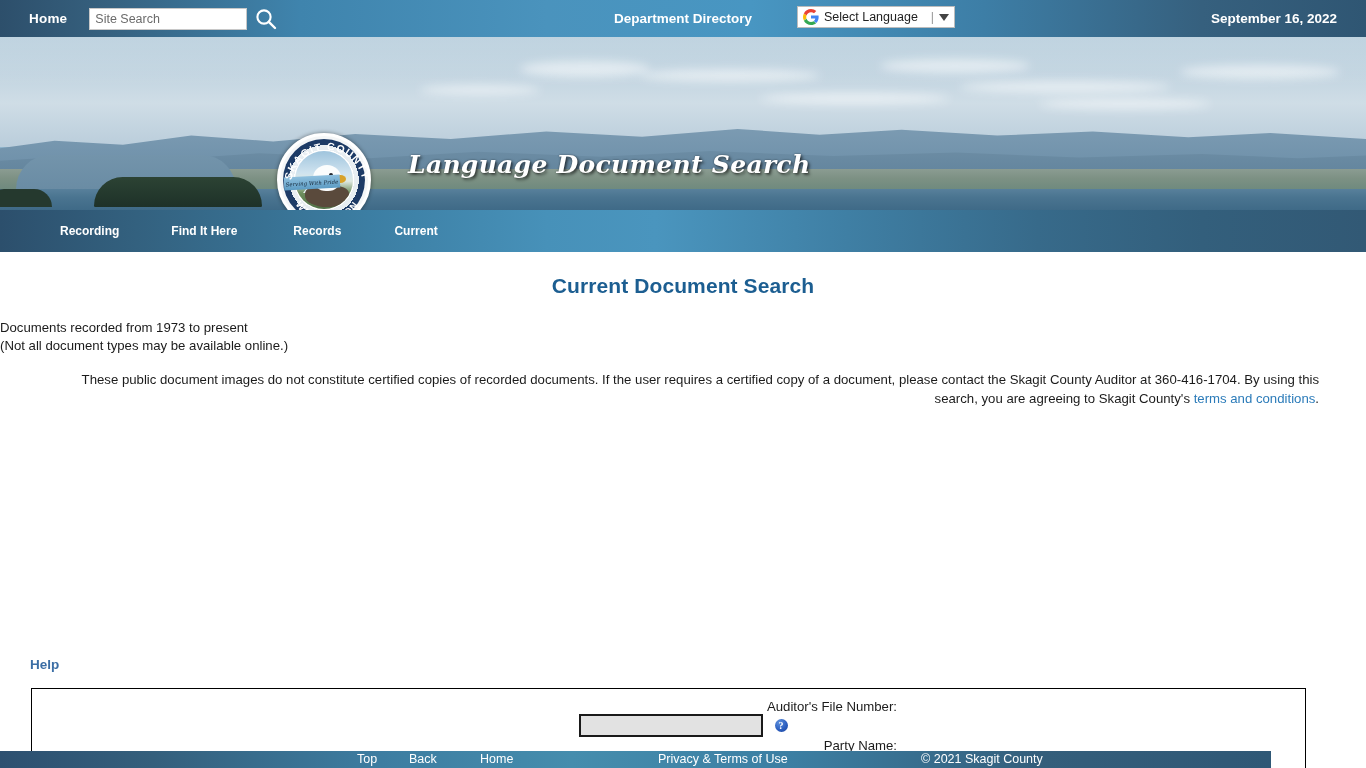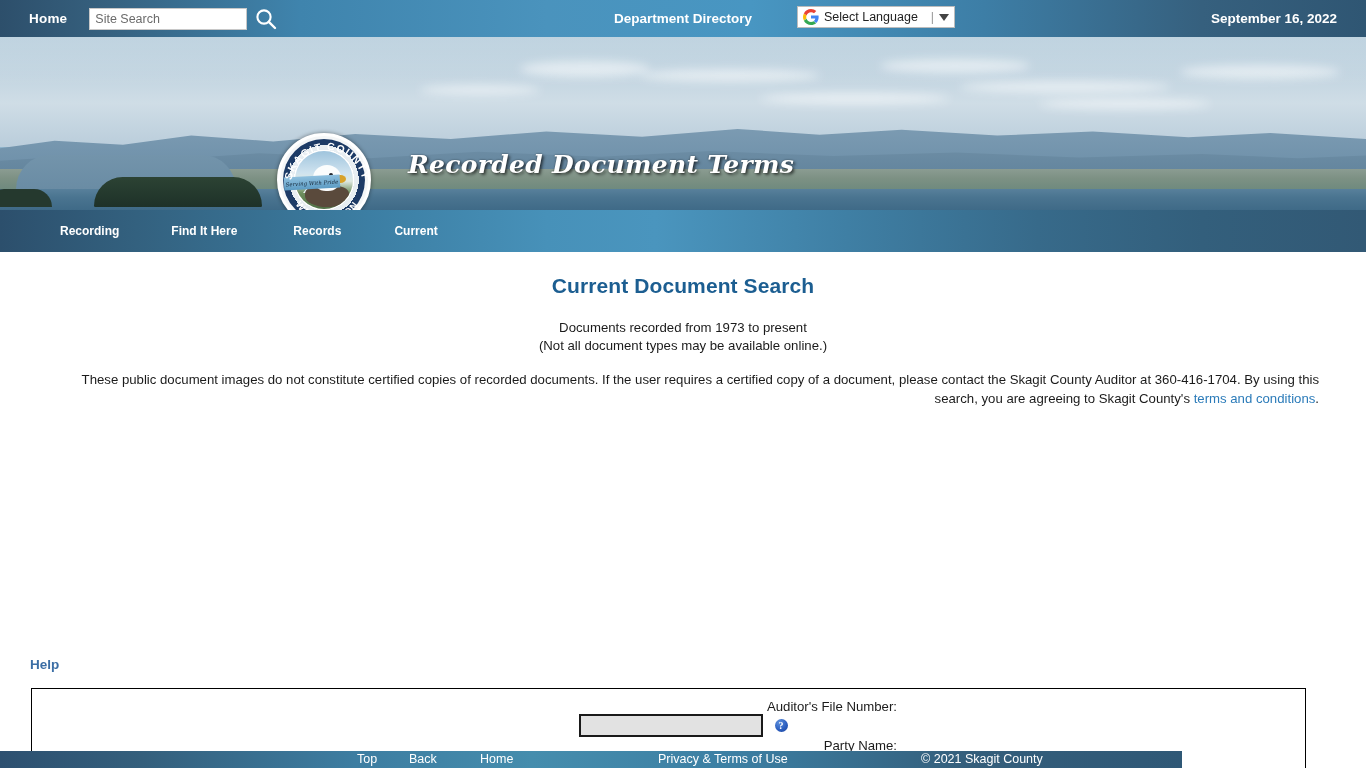--- a/index.html
+++ b/index.html
@@ -192,21 +192,21 @@
   #nav-contact { margin-left: 53px; }
 
   
   #main { position: relative; width: 1366px; height: 465px; background: #fff; }
   #page-title {
     text-align: center; color: #1c5e91;
     font-size: 21px; font-weight: bold;
     margin: 0; padding-top: 22px; letter-spacing: .1px;
   }
   .sub {
-    text-align: center; color: #1b1b1b; font-size: 13.2px;
+    text-align: left; color: #1b1b1b; font-size: 13.2px;
     line-height: 18px; margin: 0;
   }
   #sub1 { margin-top: 21px; }
   #disclaimer {
     margin: 15px auto 0; width: 1272px;
     text-align: right; color: #1b1b1b;
     font-size: 13.2px; line-height: 19px;
   }
   #disclaimer a { color: #2b7bb9; text-decoration: none; }
   #help-link {
@@ -242,21 +242,21 @@
     display: inline-flex; align-items: center; justify-content: center;
     color: #ffffff; font-size: 10px; font-weight: bold;
     font-family: "Liberation Serif", serif; line-height: 1;
     cursor: pointer; flex: 0 0 13px;
   }
   .paren { font-size: 13.2px; color: #1b1b1b; margin-left: 4px; white-space: nowrap; }
 
   
   #footer {
     position: absolute; left: 0; top: 751px;
-    width: 1182px; height: 17px;
+    width: 1271px; height: 17px;
     background: linear-gradient(to right, #2d5070 0%, #345f7c 12%, #3d7da1 30%, #458dad 45%, #3c7fa3 62%, #345e7b 82%, #2f5876 100%);
     color: #ffffff; font-size: 12.5px;
   }
   #footer a { color: #ffffff; text-decoration: none; white-space: nowrap; }
   #footer .f { position: absolute; top: 1px; }
   #f-top { left: 357px; }
   #f-back { left: 409px; }
   #f-home { left: 480px; }
   #f-privacy { left: 658px; }
   #f-copy { left: 921px; }
@@ -341,21 +341,21 @@
     <svg class="arc-bot" viewBox="0 0 94 94">
       <defs>
           <path id="arcB" d="M 10 49 A 37 37 0 0 0 84 49"></path>
         </defs>
       <text font-size="9.5" letter-spacing="1">
         <textPath href="#arcB" startOffset="50%" text-anchor="middle" id="sealBotTxt">WASHINGTON</textPath>
       </text>
     </svg>
   </div>
 
-  <div id="banner-title">Recorded Document Terms</div>
+  <div id="banner-title">Language Document Search</div>
 </div>
 
 <div id="navbar">
   <a id="nav-recording" href="#">Recording</a>
   <a id="nav-findithere" href="#">Find It Here</a>
   <a id="nav-records" href="#">Records</a>
   <a id="nav-contact" href="#">Current</a>
 </div>
 
 <div id="main">

